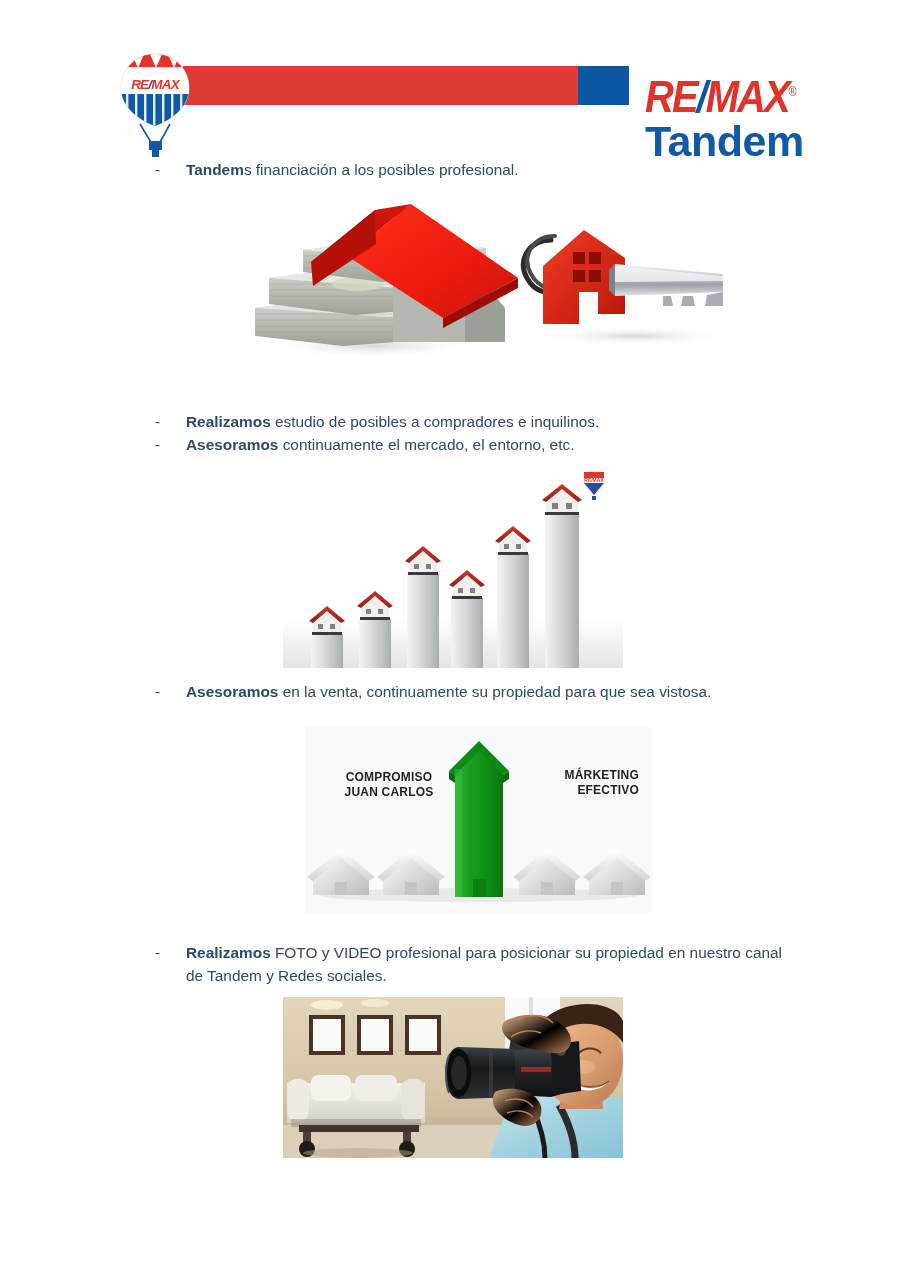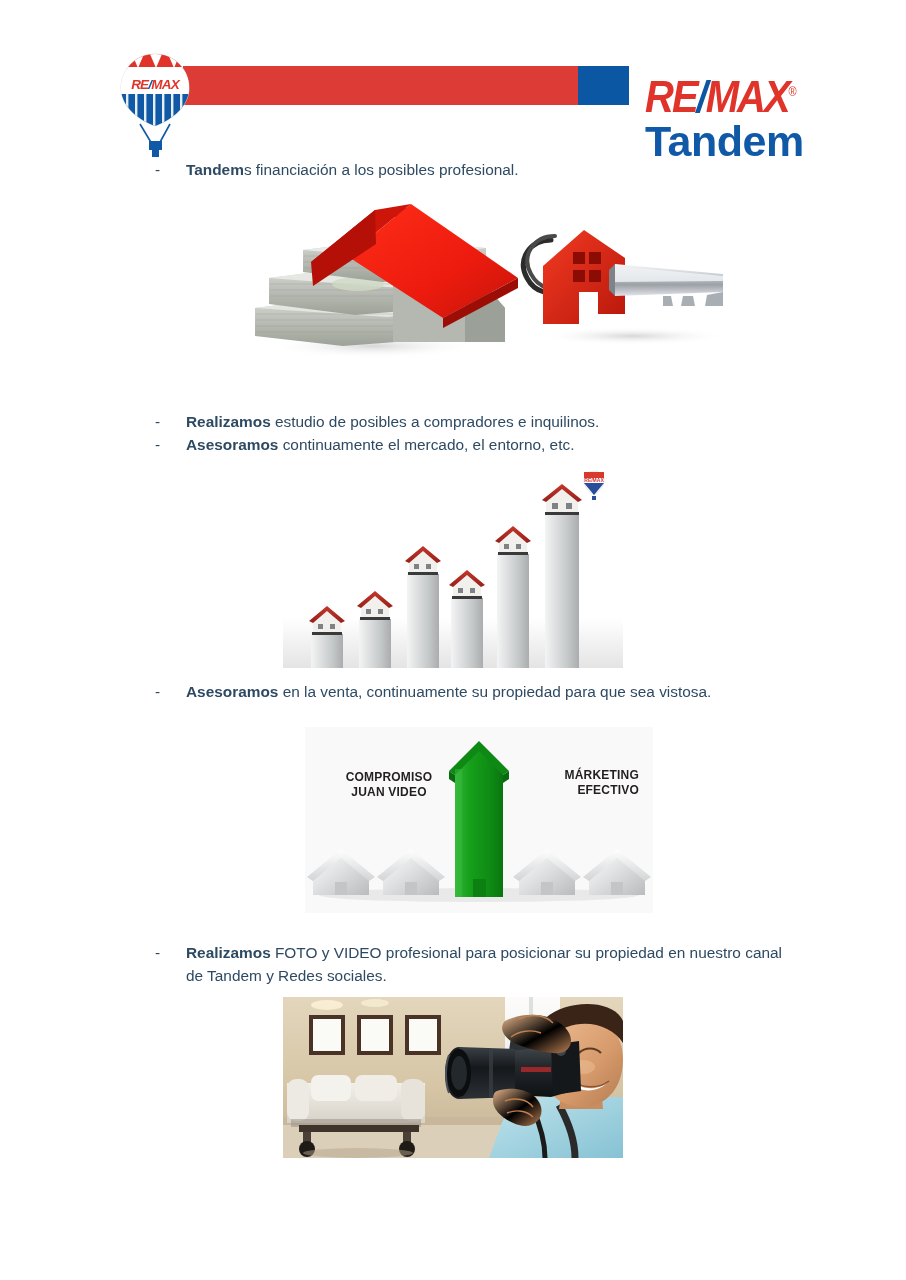--- a/index.html
+++ b/index.html
@@ -477,21 +477,21 @@
     </g>
     <g>
       <path d="M284 148 L312 126 L340 148 L340 168 L284 168 Z" fill="url(#grayHouse)"></path>
       <path d="M278 150 L312 122 L346 150 L340 154 L312 131 L284 154 Z" fill="url(#grayRoof)"></path>
       <rect x="306" y="155" width="12" height="13" fill="#C3C5C7"></rect>
     </g>
   </svg>
 
   <div class="gtext" id="gtext-left">
     <div>COMPROMISO</div>
-    <div>JUAN VIDEO</div>
+    <div>JUAN CARLOS</div>
   </div>
   <div class="gtext" id="gtext-right">
     <div>MÁRKETING</div>
     <div>EFECTIVO</div>
   </div>
 </div>
 
 <div class="bullet-block" style="top:941px;width:640px;">
   <div class="bullet-row">
     <span class="bullet-dash">-</span>

